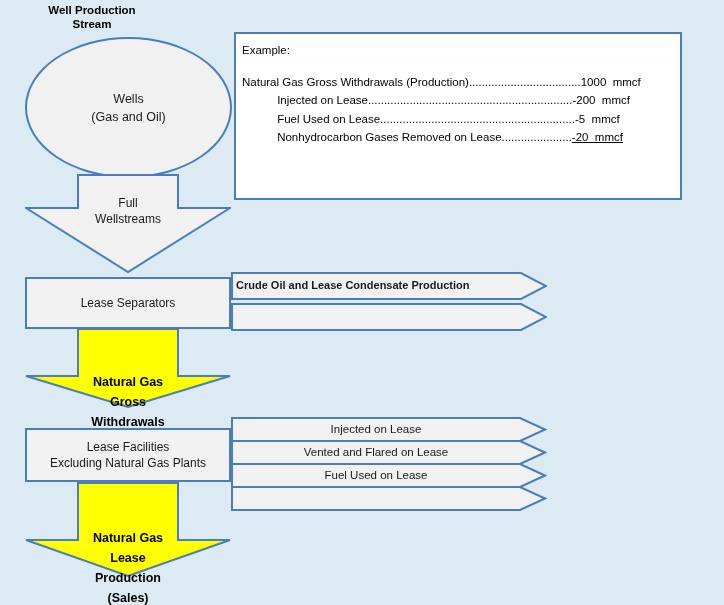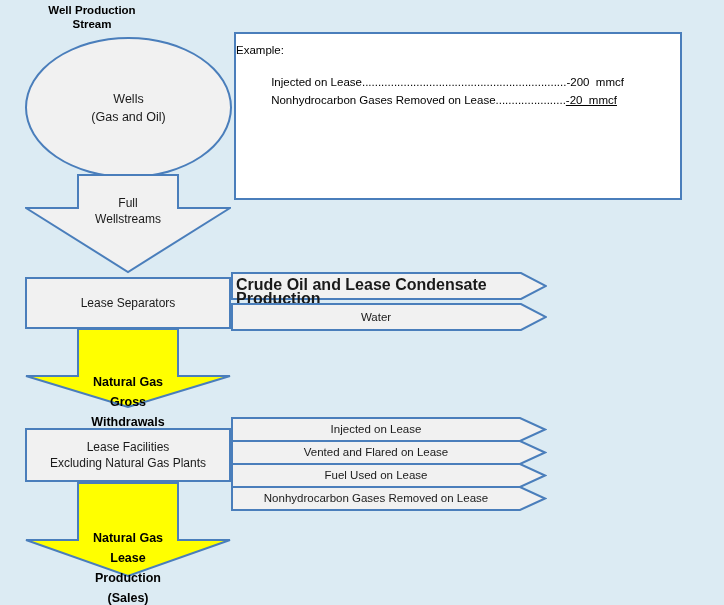--- a/index.html
+++ b/index.html
@@ -55,21 +55,21 @@
 
   
   #example-box {
     left: 234px;
     top: 32px;
     width: 448px;
     height: 168px;
     background: #ffffff;
     border: 2px solid #4a7ebb;
     box-sizing: border-box;
-    padding: 7px 6px 0 0;
+    padding: 7px 6px 0 6px;
   }
   .ex-line {
     font-size: 11.5px;
     color: #000;
     line-height: 18.5px;
     white-space: pre;
     font-family: "Liberation Sans", sans-serif;
   }
   .ex-spacer { height: 13px; }
   .ex-under { text-decoration: underline; }
@@ -112,41 +112,43 @@
   
   .right-arrow-wrap svg { display: block; }
   .right-arrow-label {
     position: absolute;
     font-size: 11.5px;
     color: #1a1a1a;
     line-height: 14px;
   }
   .right-arrow-label.bold-left {
     font-weight: bold;
-    font-size: 16px;
+    font-size: 11px;
   }
 </style>
 </head>
 <body>
 
 <div id="canvas">
 
   <div class="abs" id="wells-ellipse">
     <div class="ln">Wells</div>
     <div class="ln">(Gas and Oil)</div>
   </div>
 
   <div class="abs" id="diagram-title">Well Production
 Stream</div>
 
   <div class="abs" id="example-box">
     <div class="ex-line">Example:</div>
     <div class="ex-spacer"></div>
     <div id="example-rows">
+        <div class="ex-line"><span>Natural Gas Gross Withdrawals (Production)</span><span>...................................</span><span>1000  mmcf</span></div>
         <div class="ex-line"><span>           Injected on Lease</span><span>................................................................</span><span>-200  mmcf</span></div>
+        <div class="ex-line"><span>           Fuel Used on Lease</span><span>.............................................................</span><span>-5  mmcf</span></div>
         <div class="ex-line"><span>           Nonhydrocarbon Gases Removed on Lease.</span><span>.....................</span><span class="ex-under">-20  mmcf</span></div>
       </div>
     <div class="ex-spacer"></div>
   </div>
 
   <div class="abs down-arrow-wrap" style="left:25px; top:174px;">
     <svg width="206" height="100" viewBox="0 0 206 100">
       <polygon points="53,1 153,1 153,34 205,34 103,98 1,34 53,34" fill="#f1f1f1" stroke="#4a7ebb" stroke-width="2" stroke-linejoin="miter"></polygon>
     </svg>
   </div>
@@ -162,21 +164,20 @@
       <polygon points="1,1 290,1 290,1 315,14 290,27 1,27" fill="#f1f1f1" stroke="#4a7ebb" stroke-width="2" stroke-linejoin="miter"></polygon>
     </svg>
   </div>
   <div class="abs right-arrow-label bold-left" style="left:236px; top:278px; width:280px; text-align:left;">Crude Oil and Lease Condensate Production</div>
 
   <div class="abs right-arrow-wrap" style="left:231px; top:303px;">
     <svg width="316" height="28" viewBox="0 0 316 28">
       <polygon points="1,1 290,1 290,1 315,14 290,27 1,27" fill="#f1f1f1" stroke="#4a7ebb" stroke-width="2" stroke-linejoin="miter"></polygon>
     </svg>
   </div>
-  <div class="abs right-arrow-label" style="left:236px; top:310px; width:280px; text-align:center;">Water</div>
 
   <div class="abs down-arrow-wrap" style="left:25px; top:328px;">
     <svg width="206" height="80" viewBox="0 0 206 80">
       <polygon points="53,1 153,1 153,48 205,48 103,79 1,48 53,48" fill="#ffff00" stroke="#4a7ebb" stroke-width="2" stroke-linejoin="miter"></polygon>
     </svg>
   </div>
   <div class="abs arrow-label yellow-label" style="left:66px; top:332px; width:124px; white-space:pre-line;">Natural Gas
 Gross
 Withdrawals
 (Production)</div>
@@ -205,21 +206,20 @@
       <polygon points="1,1 289,1 289,1 314,12.5 289,24 1,24" fill="#f1f1f1" stroke="#4a7ebb" stroke-width="2" stroke-linejoin="miter"></polygon>
     </svg>
   </div>
   <div class="abs right-arrow-label" style="left:236px; top:468px; width:280px; text-align:center;">Fuel Used on Lease</div>
 
   <div class="abs right-arrow-wrap" style="left:231px; top:486px;">
     <svg width="316" height="25" viewBox="0 0 316 25">
       <polygon points="1,1 289,1 289,1 314,12.5 289,24 1,24" fill="#f1f1f1" stroke="#4a7ebb" stroke-width="2" stroke-linejoin="miter"></polygon>
     </svg>
   </div>
-  <div class="abs right-arrow-label" style="left:236px; top:491px; width:280px; text-align:center;">Nonhydrocarbon Gases Removed on Lease</div>
 
   <div class="abs down-arrow-wrap" style="left:25px; top:482px;">
     <svg width="206" height="96" viewBox="0 0 206 96">
       <polygon points="53,1 153,1 153,58 205,58 103,94 1,58 53,58" fill="#ffff00" stroke="#4a7ebb" stroke-width="2" stroke-linejoin="miter"></polygon>
     </svg>
   </div>
   <div class="abs arrow-label yellow-label" style="left:66px; top:488px; width:124px; white-space:pre-line;">Natural Gas
 Lease
 Production
 (Sales)</div>

